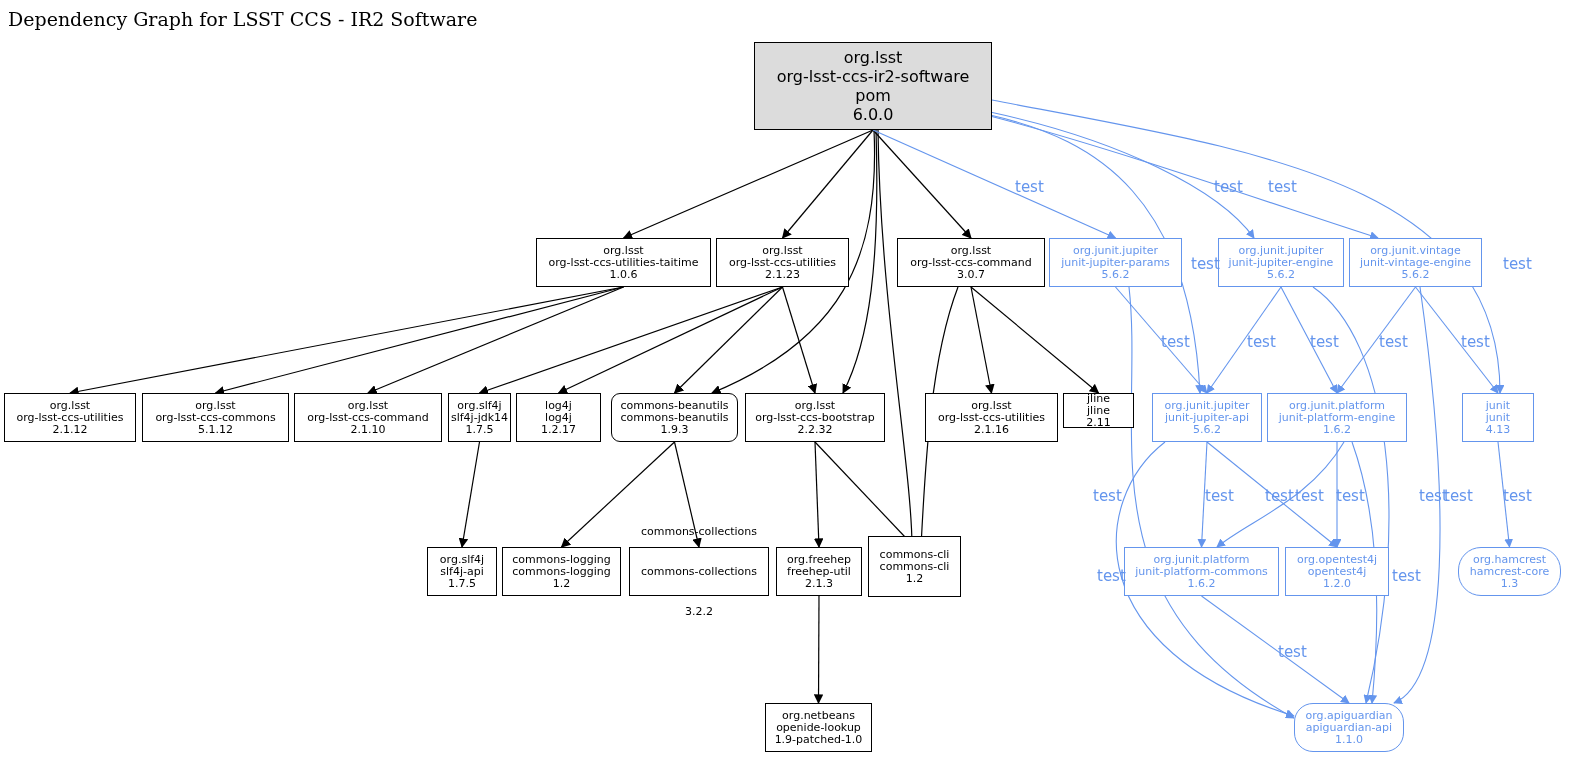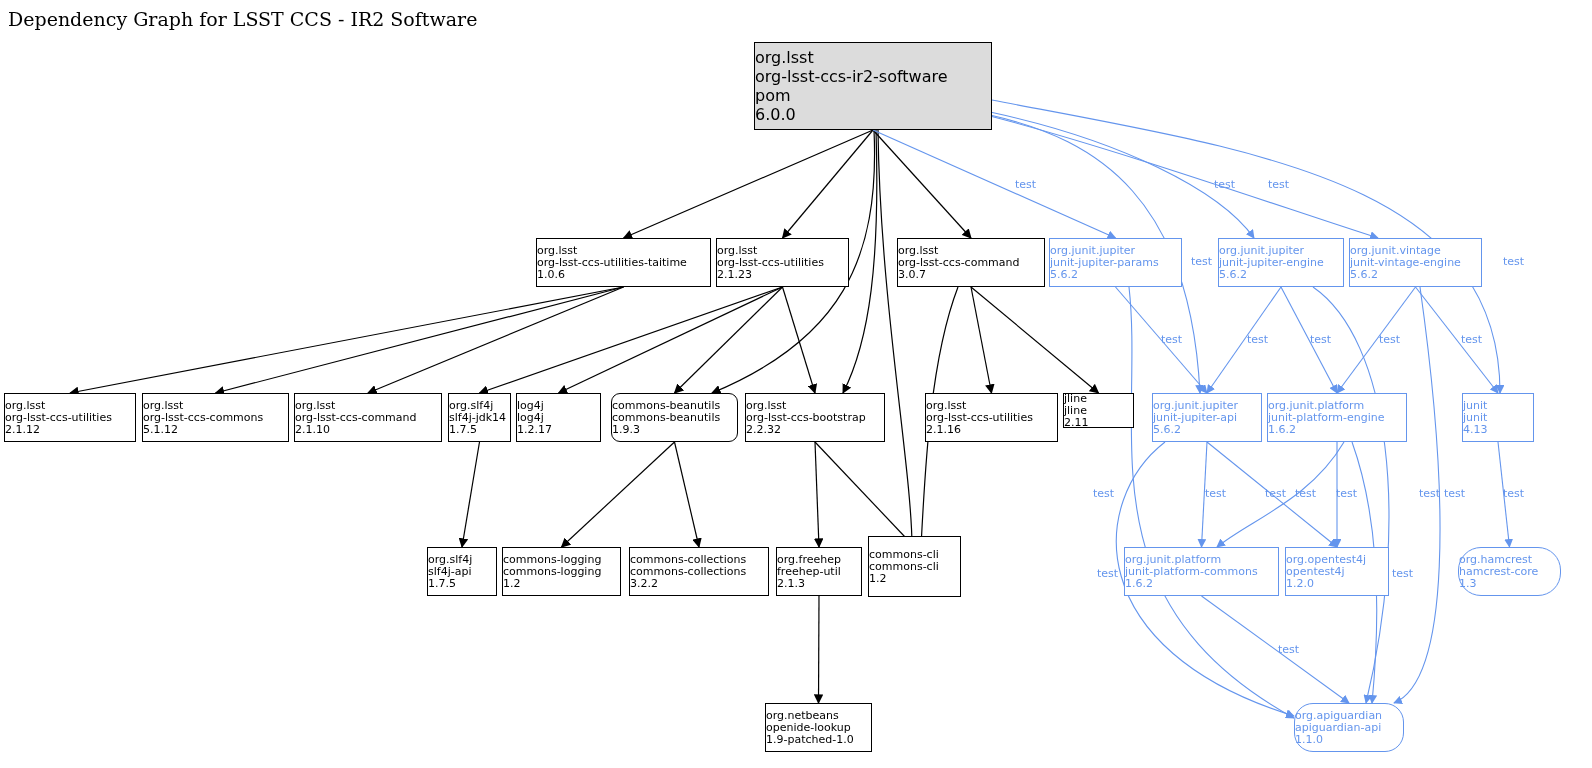--- a/index.html
+++ b/index.html
@@ -1,22 +1,22 @@
 <!DOCTYPE html>
 <html><head>
 <meta charset="utf-8">
 <style>
   html,body{margin:0;padding:0;background:#fff;}
   body{width:1592px;height:768px;position:relative;overflow:hidden;font-family:"DejaVu Sans",sans-serif;}
   #title{position:absolute;left:8px;top:8px;font-family:"DejaVu Serif",serif;font-size:19px;color:#000;white-space:nowrap;}
   #edges{position:absolute;left:0;top:0;width:1592px;height:768px;}
-  .node{position:absolute;box-sizing:border-box;border:1.4px solid #000;background:#fff;display:flex;flex-direction:column;align-items:flex-start;justify-content:center;text-align:center;font-size:11px;line-height:12px;color:#000;white-space:nowrap;}
+  .node{position:absolute;box-sizing:border-box;border:1.4px solid #000;background:#fff;display:flex;flex-direction:column;align-items:center;justify-content:center;text-align:center;font-size:11px;line-height:12px;color:#000;white-space:nowrap;}
   .node.test{border-color:#6495ed;color:#6495ed;}
   .node.root{background:#dcdcdc;font-size:16px;line-height:19px;border-width:1.5px;}
-  .elabel{position:absolute;font-size:11px;color:#6495ed;white-space:nowrap;}
+  .elabel{position:absolute;font-size:15px;color:#6495ed;white-space:nowrap;}
 </style>
 </head>
 <body>
 
 <div id="title">Dependency Graph for LSST CCS - IR2 Software</div>
 
 <svg id="edges" xmlns="http://www.w3.org/2000/svg">
   <defs>
     <marker id="arrow-black" viewBox="0 0 10 10" refX="9" refY="5" markerWidth="8" markerHeight="8" orient="auto-start-reverse">
       <path d="M0,0 L10,5 L0,10 z" fill="#000"></path>
@@ -170,21 +170,21 @@
     <div class="node" style="left: 427px; top: 547px; width: 70px; height: 49px;">
       <span>org.slf4j</span>
       <span>slf4j-api</span>
       <span>1.7.5</span>
     </div>
     <div class="node" style="left: 502px; top: 547px; width: 119px; height: 49px;">
       <span>commons-logging</span>
       <span>commons-logging</span>
       <span>1.2</span>
     </div>
-    <div class="node" style="left: 629px; top: 547px; width: 140px; height: 49px;">
+    <div class="node" style="left: 629px; top: 547px; width: 140px; height: 49px; gap: 28px;">
       <span>commons-collections</span>
       <span>commons-collections</span>
       <span>3.2.2</span>
     </div>
     <div class="node" style="left: 776px; top: 547px; width: 86px; height: 49px;">
       <span>org.freehep</span>
       <span>freehep-util</span>
       <span>2.1.3</span>
     </div>
     <div class="node" style="left: 868px; top: 536px; width: 93px; height: 61px;">

